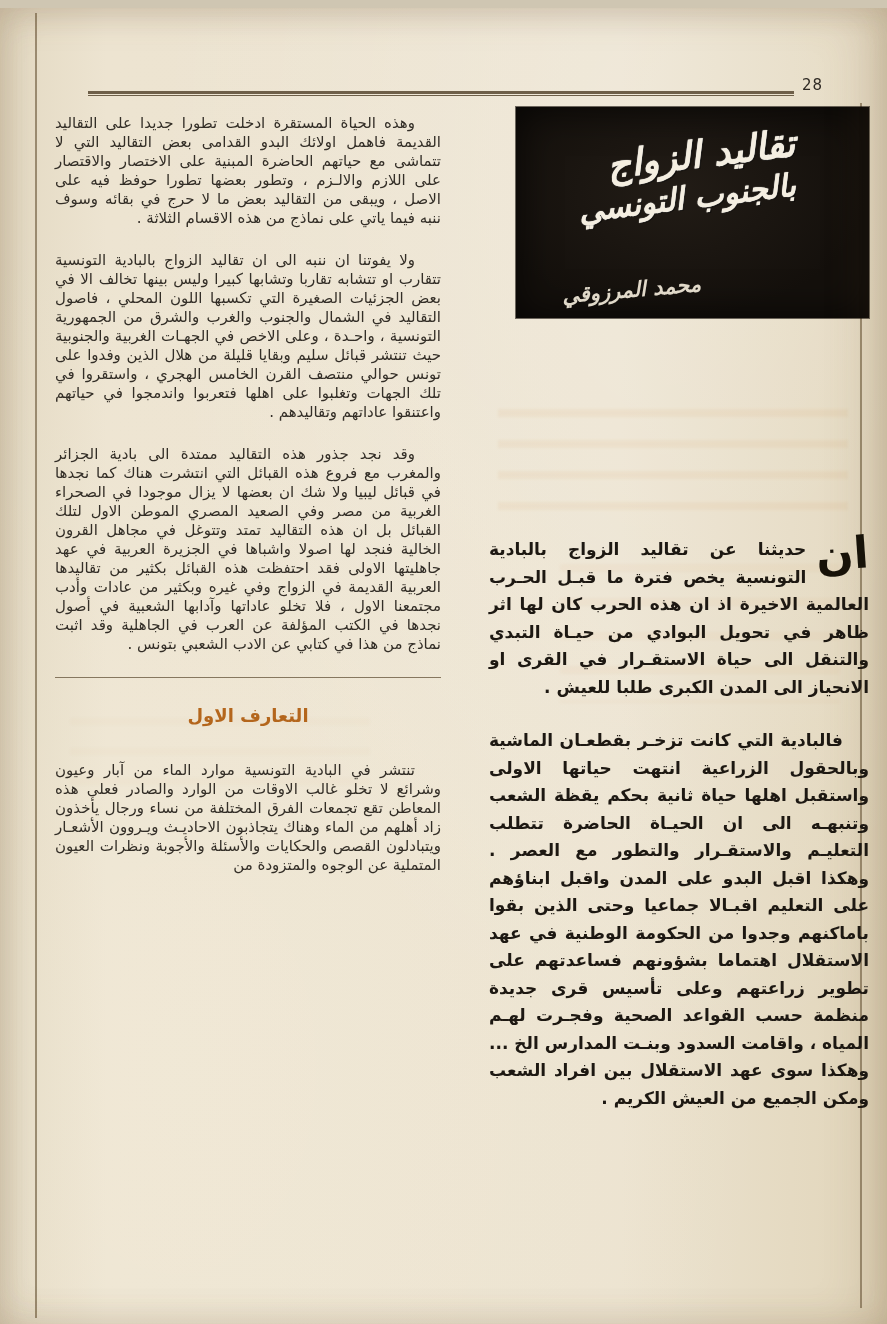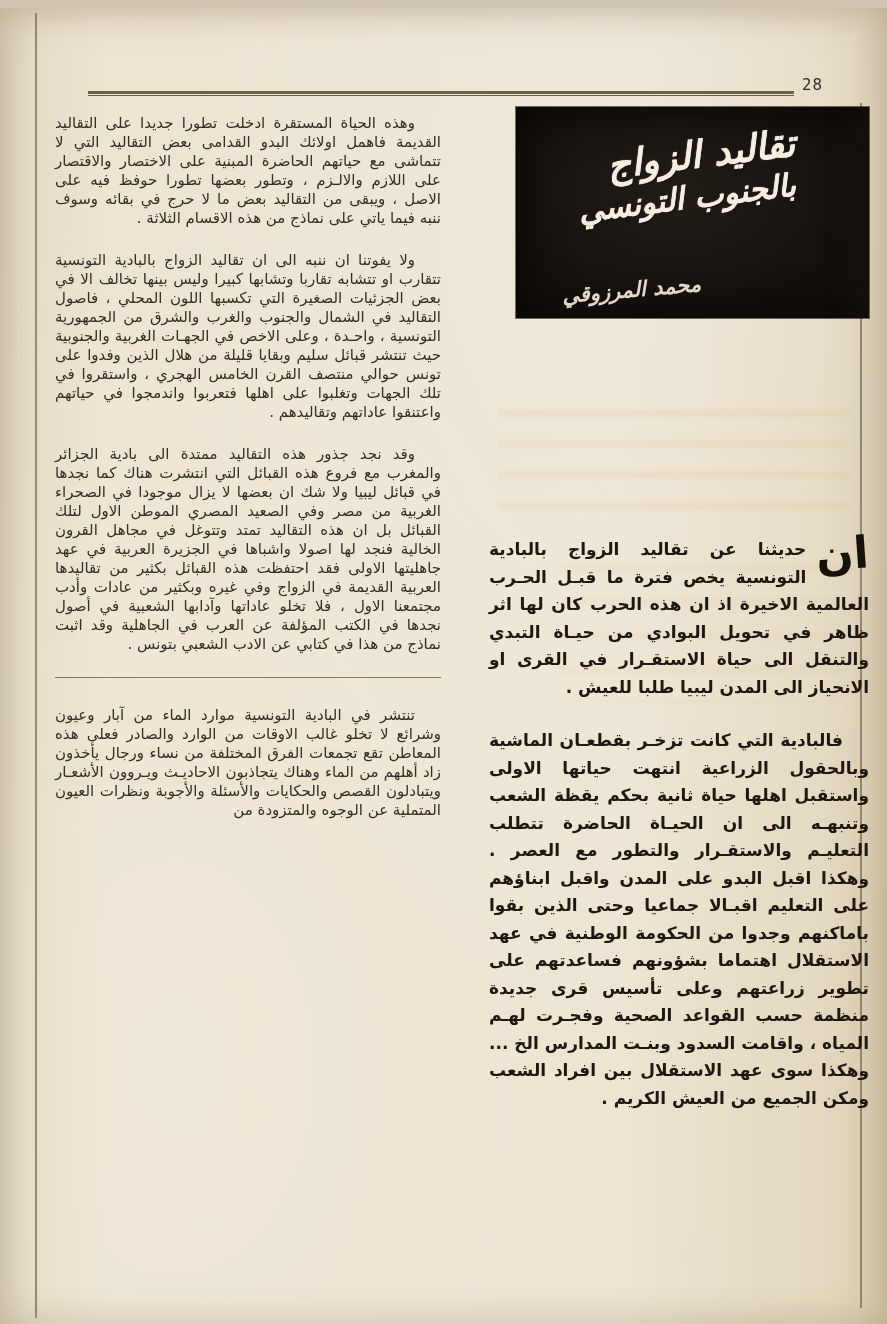--- a/index.html
+++ b/index.html
@@ -110,27 +110,28 @@
     <div class="title-calligraphy">
       <span class="t1">تقاليد الزواج</span>
       <span class="t2">بالجنوب التونسي</span>
     </div>
     <div class="title-author">محمد المرزوقي</div>
   </div>
 
   <div class="col col-right" lang="ar" dir="rtl">
     <p class="lead-para">
       <span class="lead-initial">ان</span>
-      <span>حديثنا عن تقاليد الزواج بالبادية التونسية يخص فترة ما قبـل الحـرب العالمية الاخيرة اذ ان هذه الحرب كان لها اثر ظاهر في تحويل البوادي من حيـاة التبدي والتنقل الى حياة الاستقـرار في القرى او الانحياز الى المدن ليبيا طلبا للعيش .</span>
+      <span>حديثنا عن تقاليد الزواج بالبادية التونسية يخص فترة ما قبـل الحـرب العالمية الاخيرة اذ ان هذه الحرب كان لها اثر ظاهر في تحويل البوادي من حيـاة التبدي والتنقل الى حياة الاستقـرار في القرى او الانحياز الى المدن الكبرى طلبا للعيش .</span>
     </p>
     <p>فالبادية التي كانت تزخـر بقطعـان الماشية وبالحقول الزراعية انتهت حياتها الاولى واستقبل اهلها حياة ثانية بحكم يقظة الشعب وتنبهـه الى ان الحيـاة الحاضرة تتطلب التعليـم والاستقـرار والتطور مع العصر . وهكذا اقبل البدو على المدن واقبل ابناؤهم على التعليم اقبـالا جماعيا وحتى الذين بقوا باماكنهم وجدوا من الحكومة الوطنية في عهد الاستقلال اهتماما بشؤونهم فساعدتهم على تطوير زراعتهم وعلى تأسيس قرى جديدة منظمة حسب القواعد الصحية وفجـرت لهـم المياه ، واقامت السدود وبنـت المدارس الخ ... وهكذا سوى عهد الاستقلال بين افراد الشعب ومكن الجميع من العيش الكريم .</p>
   </div>
 
   <div class="col col-left" lang="ar" dir="rtl">
     <p>وهذه الحياة المستقرة ادخلت تطورا جديدا على التقاليد القديمة فاهمل اولائك البدو القدامى بعض التقاليد التي لا تتماشى مع حياتهم الحاضرة المبنية على الاختصار والاقتصار على اللازم والالـزم ، وتطور بعضها تطورا حوفظ فيه على الاصل ، ويبقى من التقاليد بعض ما لا حرج في بقائه وسوف ننبه فيما ياتي على نماذج من هذه الاقسام الثلاثة .</p>
     <p>ولا يفوتنا ان ننبه الى ان تقاليد الزواج بالبادية التونسية تتقارب او تتشابه تقاربا وتشابها كبيرا وليس بينها تخالف الا في بعض الجزئيات الصغيرة التي تكسبها اللون المحلي ، فاصول التقاليد في الشمال والجنوب والغرب والشرق من الجمهورية التونسية ، واحـدة ، وعلى الاخص في الجهـات الغربية والجنوبية حيث تنتشر قبائل سليم وبقايا قليلة من هلال الذين وفدوا على تونس حوالي منتصف القرن الخامس الهجري ، واستقروا في تلك الجهات وتغلبوا على اهلها فتعربوا واندمجوا في حياتهم واعتنقوا عاداتهم وتقاليدهم .</p>
     <p>وقد نجد جذور هذه التقاليد ممتدة الى بادية الجزائر والمغرب مع فروع هذه القبائل التي انتشرت هناك كما نجدها في قبائل ليبيا ولا شك ان بعضها لا يزال موجودا في الصحراء الغربية من مصر وفي الصعيد المصري الموطن الاول لتلك القبائل بل ان هذه التقاليد تمتد وتتوغل في مجاهل القرون الخالية فنجد لها اصولا واشباها في الجزيرة العربية في عهد جاهليتها الاولى فقد احتفظت هذه القبائل بكثير من تقاليدها العربية القديمة في الزواج وفي غيره وبكثير من عادات وأدب مجتمعنا الاول ، فلا تخلو عاداتها وآدابها الشعبية في أصول نجدها في الكتب المؤلفة عن العرب في الجاهلية وقد اثبت نماذج من هذا في كتابي عن الادب الشعبي بتونس .</p>
     <div class="section-divider"></div>
+    <h2 class="section-heading">التعارف الاول</h2>
     <p>تنتشر في البادية التونسية موارد الماء من آبار وعيون وشرائع لا تخلو غالب الاوقات من الوارد والصادر فعلى هذه المعاطن تقع تجمعات الفرق المختلفة من نساء ورجال يأخذون زاد أهلهم من الماء وهناك يتجاذبون الاحاديـث ويـروون الأشعـار ويتبادلون القصص والحكايات والأسئلة والأجوبة ونظرات العيون المتملية عن الوجوه والمتزودة من</p>
   </div>
 
 
 </div>
 
 </body></html>

